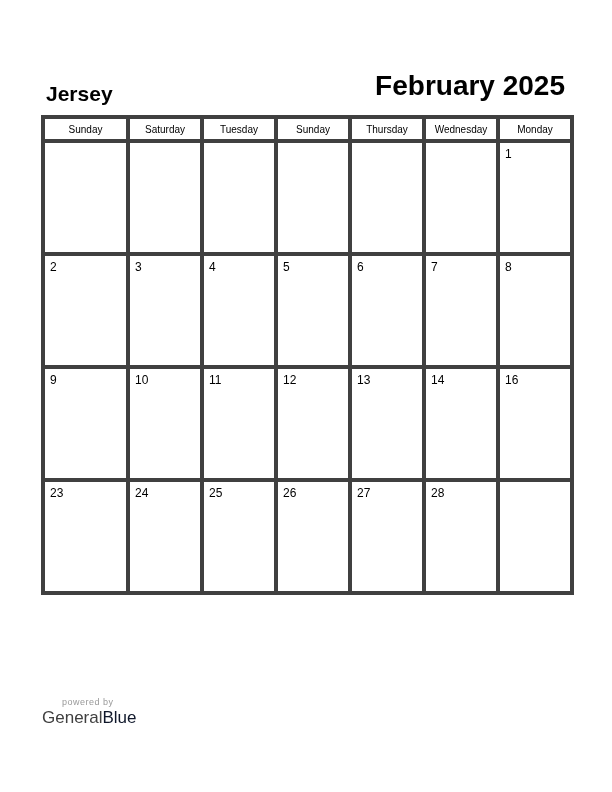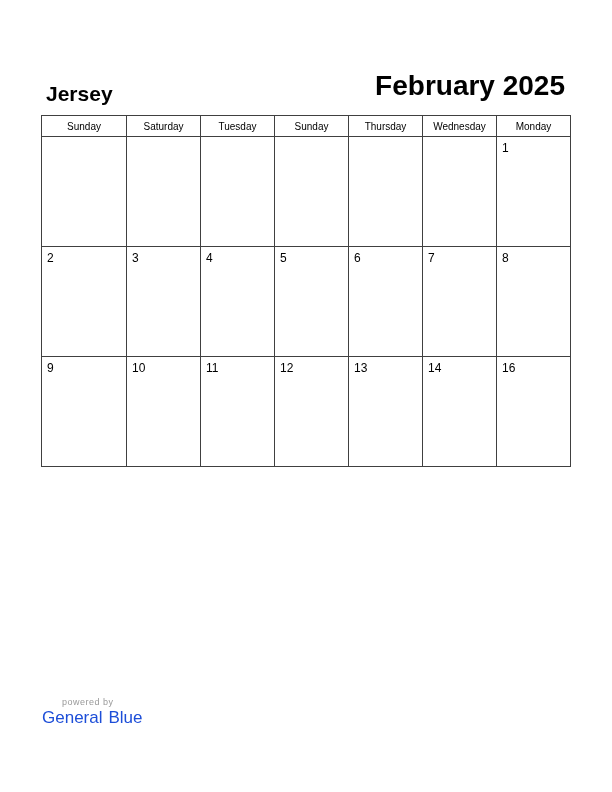--- a/index.html
+++ b/index.html
@@ -1,27 +1,27 @@
 <!DOCTYPE html>
 <html><head>
 <meta charset="utf-8">
 <style>
   html, body { margin:0; padding:0; background:#fff; }
   body { width:612px; height:792px; position:relative; font-family:"Liberation Sans", sans-serif; color:#000; }
   .country { position:absolute; left:46px; top:70px; font-size:21px; font-weight:bold;margin-top:12px; }
   .month { position:absolute; right:47px; top:70px; font-size:28px; font-weight:bold; }
   table.cal { position:absolute; left:41px; top:115px; border-collapse:collapse; table-layout:fixed; }
-  table.cal th, table.cal td { border:1px solid #404040; padding:0; }
+  table.cal th, table.cal td { border:4px solid #404040; padding:0; }
   table.cal th { height:20px; font-size:10px; font-weight:normal; text-align:center; }
   table.cal td { height:109px; vertical-align:top; }
   .day-num { display:block; font-size:12px; padding:4px 0 0 5px; }
   .powered { position:absolute; left:62px; top:697px; font-size:9px; color:#999; letter-spacing:0.5px; }
   .brand { position:absolute; left:42px; top:708px; font-size:17px; }
-  .brand .g { color:#1d4ed8; }
-  .brand .b { color:#1d4ed8;padding-left:6px; }
+  .brand .g { color:#404040; }
+  .brand .b { color:#0f172a; }
 </style>
 </head>
 <body>
 
 <div class="country">Jersey</div>
 <div class="month">February 2025</div>
 
 <table class="cal">
   <colgroup>
     <col style="width:85px">
@@ -106,17 +106,40 @@
         <td>
           <span class="day-num">13</span>
         </td>
         <td>
           <span class="day-num">14</span>
         </td>
         <td>
           <span class="day-num">16</span>
         </td>
       </tr>
+      <tr>
+        <td>
+          <span class="day-num">23</span>
+        </td>
+        <td>
+          <span class="day-num">24</span>
+        </td>
+        <td>
+          <span class="day-num">25</span>
+        </td>
+        <td>
+          <span class="day-num">26</span>
+        </td>
+        <td>
+          <span class="day-num">27</span>
+        </td>
+        <td>
+          <span class="day-num">28</span>
+        </td>
+        <td>
+          <span class="day-num"></span>
+        </td>
+      </tr>
     </tbody>
 </table>
 
 <div class="powered">powered by</div>
 <div class="brand"><span class="g">General</span><span class="b">Blue</span></div>
 
 </body></html>

